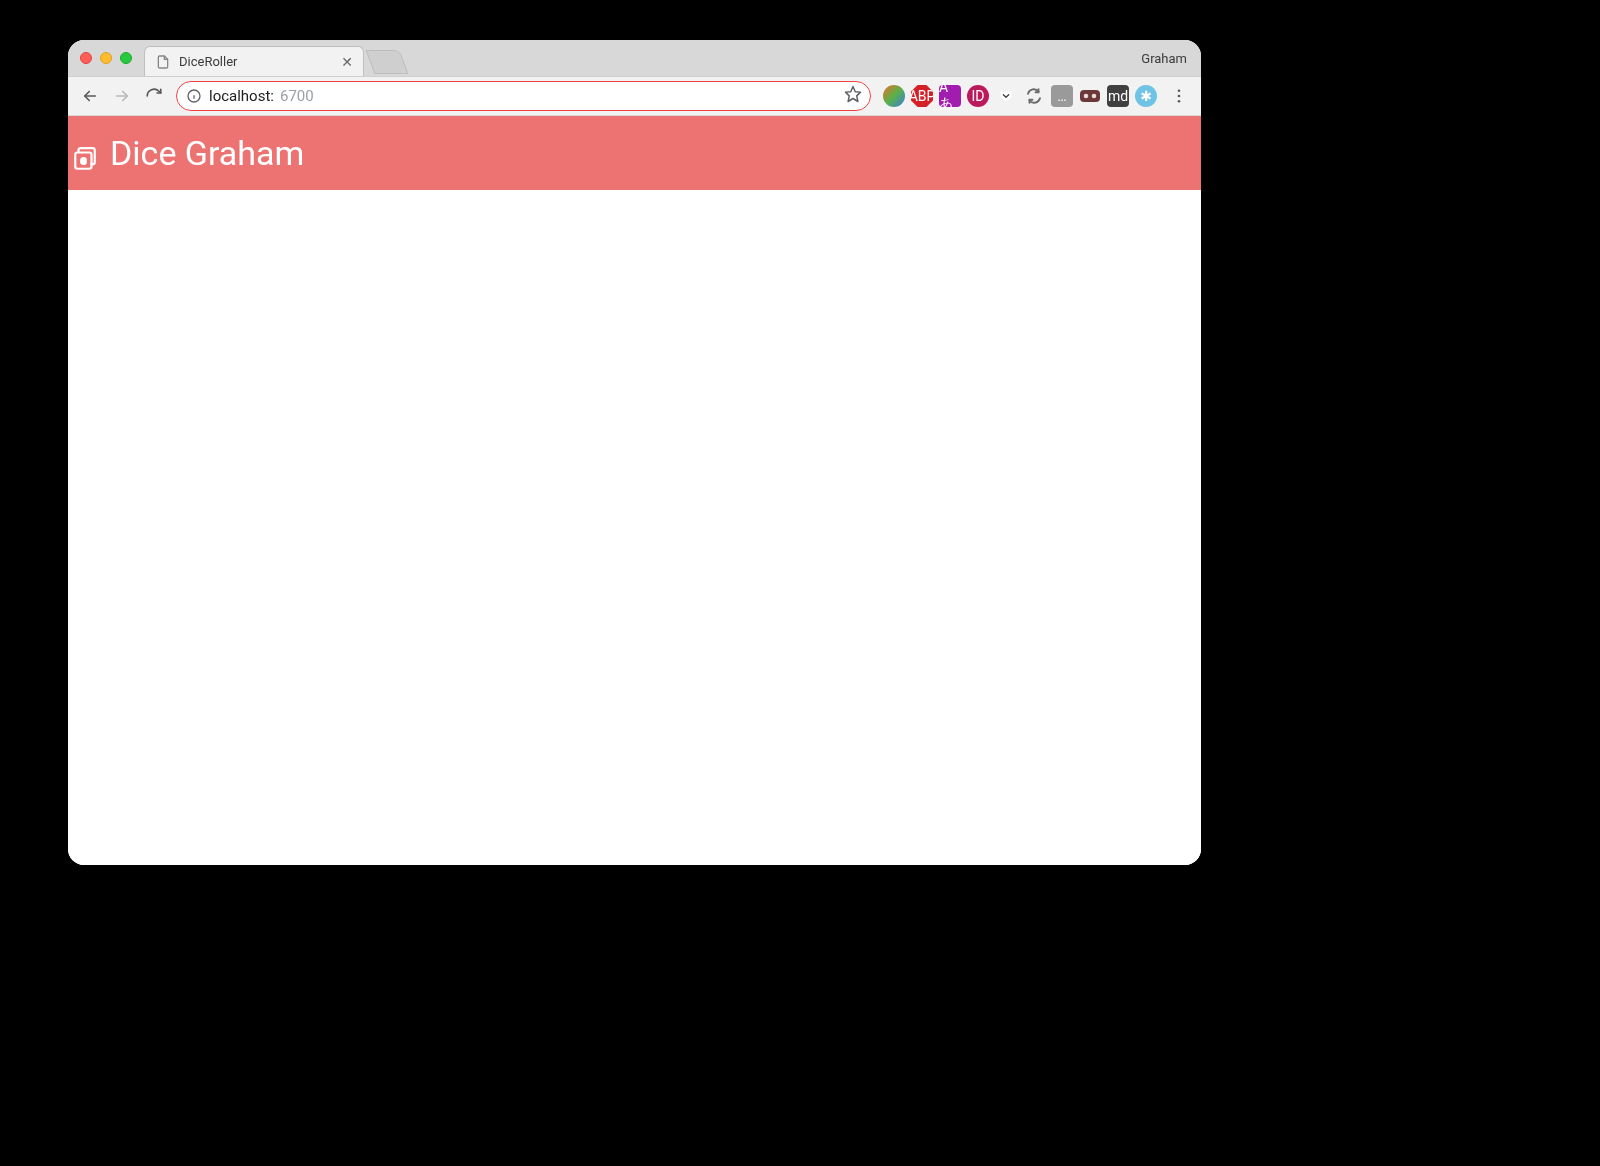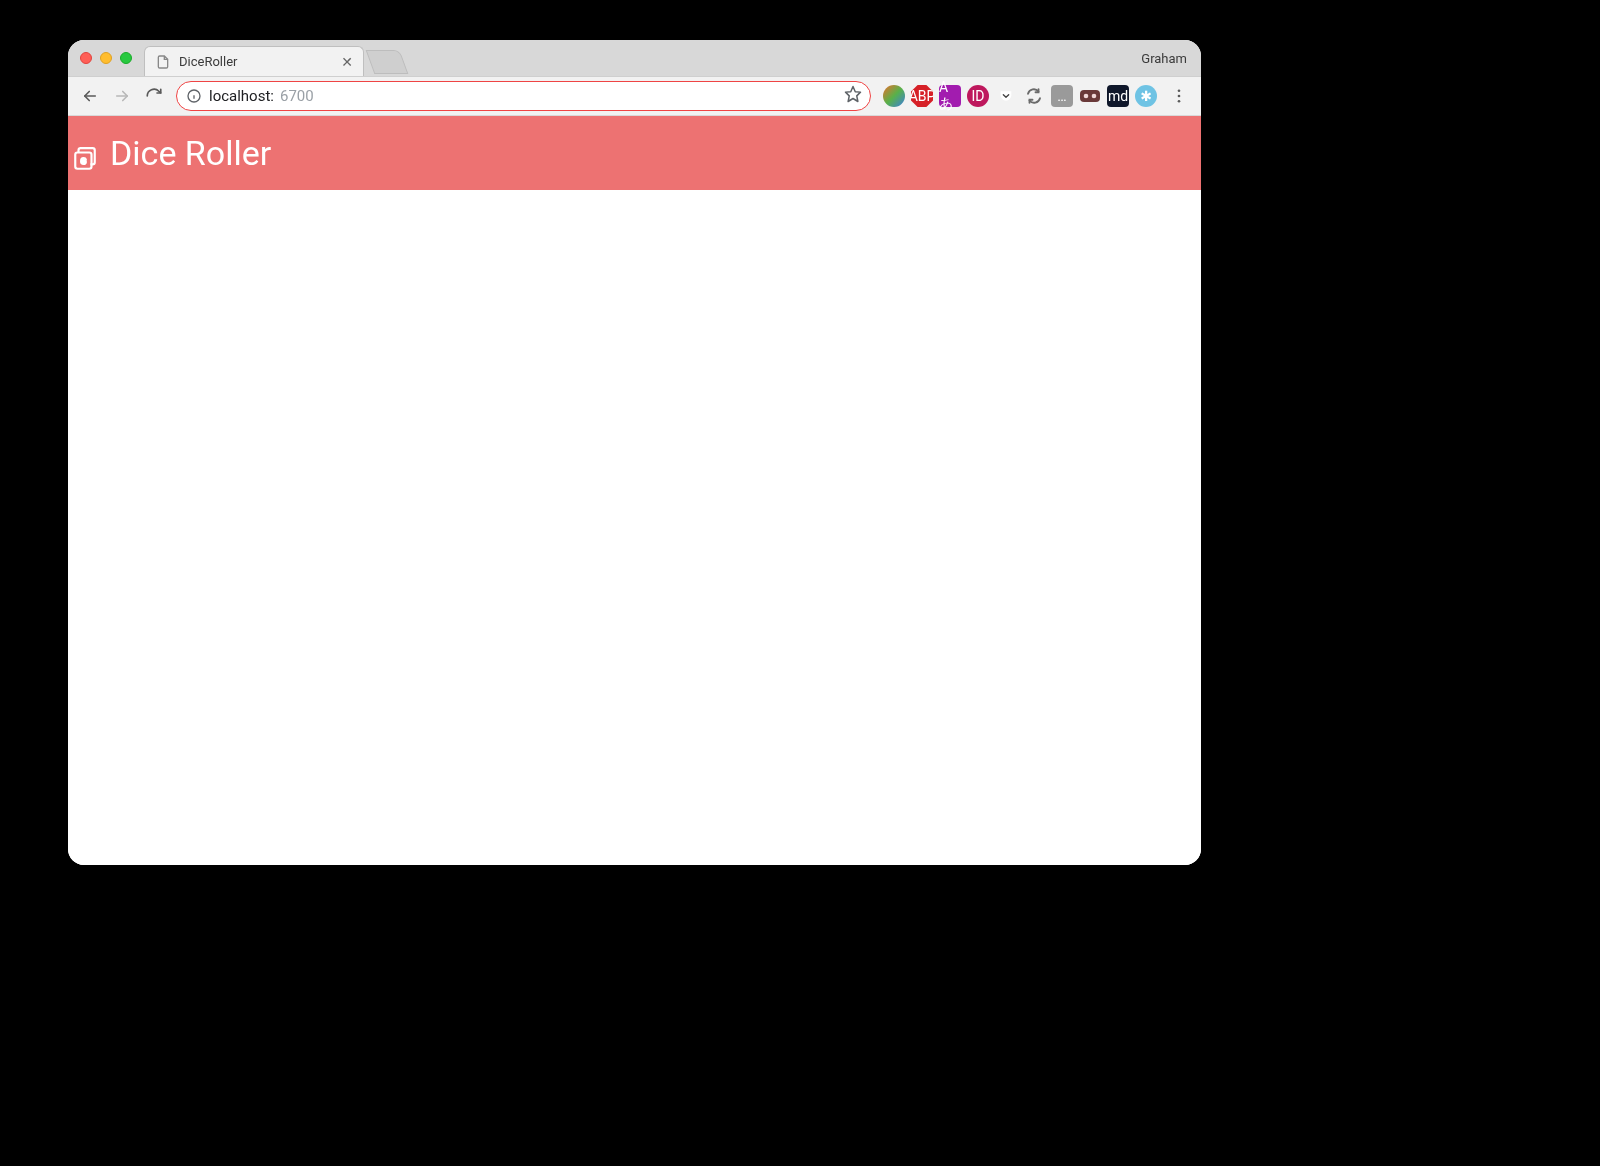--- a/index.html
+++ b/index.html
@@ -209,21 +209,21 @@
             </svg>
           </div>
           <div class="ext square" style="background: rgb(154, 154, 154);">…</div>
           <div class="ext" style="background: transparent; width: 22px;">
             <svg width="20" height="12" viewBox="0 0 20 12">
               <rect width="20" height="12" rx="4" fill="#6a3a3a"></rect>
               <circle cx="6" cy="6" r="2.3" fill="#f0d8d8"></circle>
               <circle cx="14" cy="6" r="2.3" fill="#f0d8d8"></circle>
             </svg>
           </div>
-          <div class="ext square" style="background: #0f172a;">md</div>
+          <div class="ext square" style="background: #404040;">md</div>
           <div class="ext" style="background: rgb(111, 195, 228);">✱</div>
         </div>
 
       <div class="menu-dots">
         <svg viewBox="0 0 24 24" fill="currentColor">
             <circle cx="12" cy="5" r="1.8"></circle>
             <circle cx="12" cy="12" r="1.8"></circle>
             <circle cx="12" cy="19" r="1.8"></circle>
           </svg>
       </div>
@@ -231,18 +231,18 @@
 
     <div class="content">
       <div class="app-bar">
         <span class="logo">
           <svg viewBox="0 0 24 24" fill="none" stroke="#fff" stroke-width="2">
             <rect x="3" y="6" width="15" height="15" rx="2"></rect>
             <path d="M6 6V4a2 2 0 0 1 2-2h11a2 2 0 0 1 2 2v11a2 2 0 0 1-2 2h-2"></path>
             <text x="10.5" y="17" font-size="9" font-family="Arial" fill="#fff" text-anchor="middle" font-weight="700">6</text>
           </svg>
         </span>
-        <span>Dice Roller</span>
+        <span>Dice Graham</span>
       </div>
     </div>
 
   </div>
 </div>
 
 </body></html>

